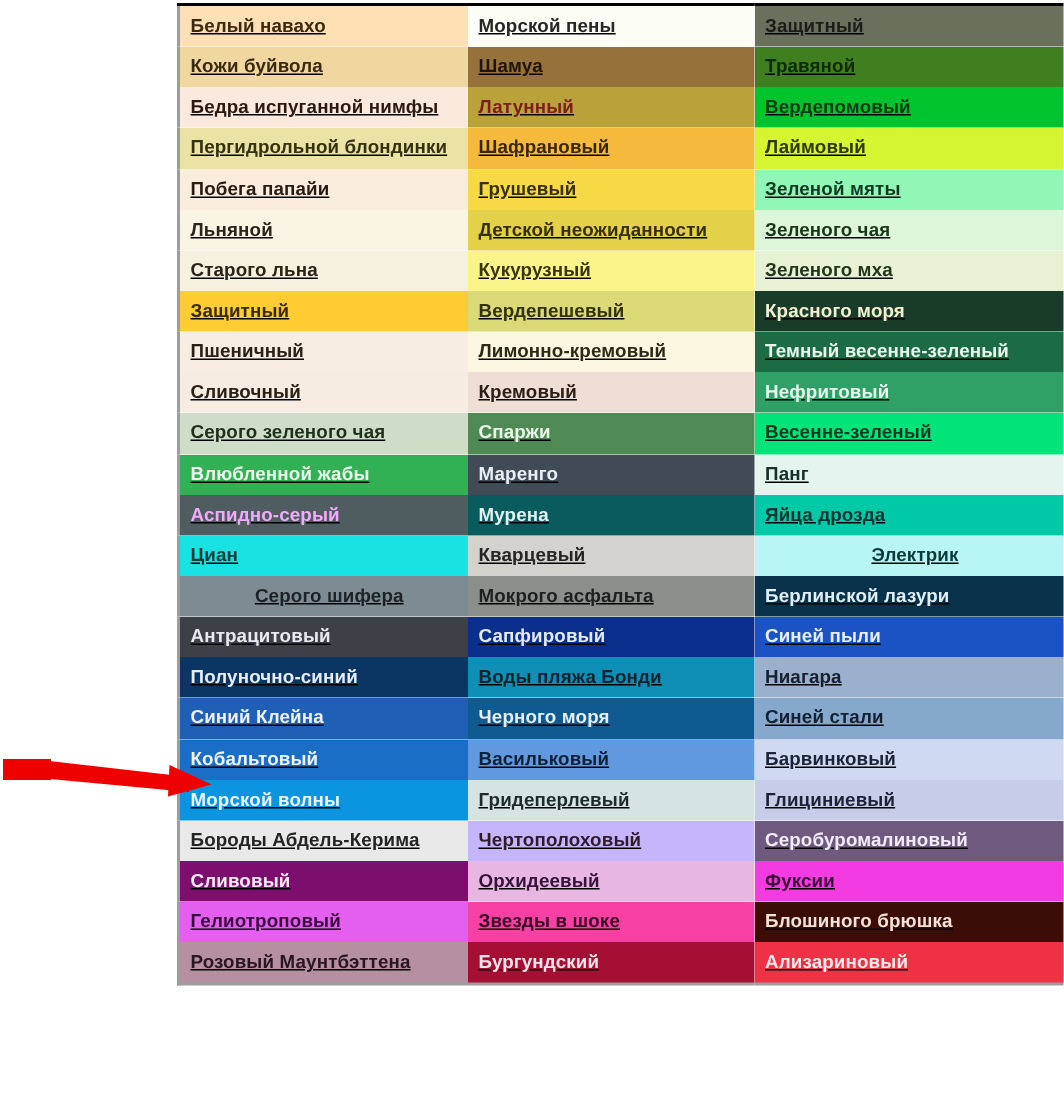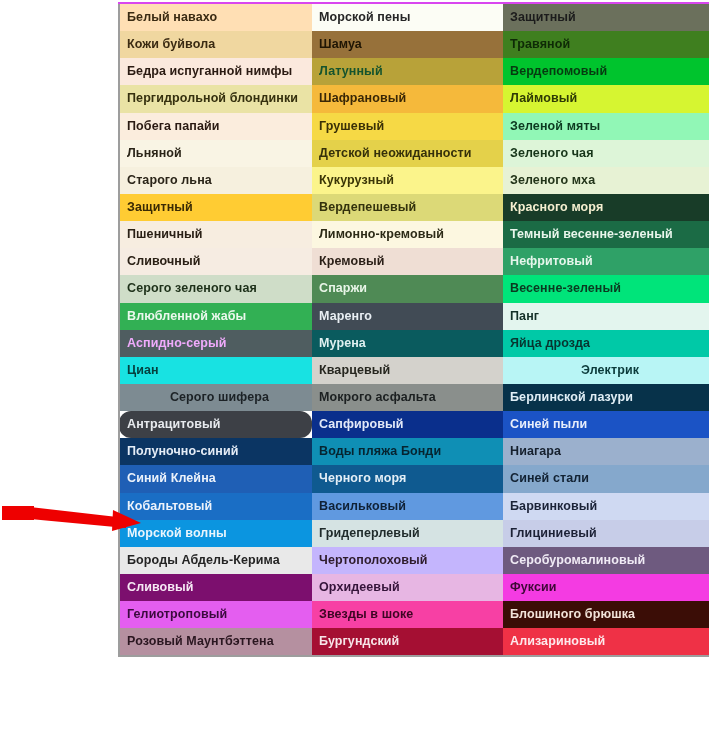--- a/index.html
+++ b/index.html
@@ -11,22 +11,23 @@
     position:relative;
   }
   #palette-table{
     position:absolute;
     left:118px; top:2px;
     width:591px;
     border-collapse:collapse;
     border-spacing:0;
     table-layout:fixed;
     border-left:2px solid #9d9d9d;
-    border-top:2px solid #d946ef;
+    border-top:2px solid #000000;
     border-bottom:2px solid #9d9d9d;
+    text-decoration:underline;
   }
   #palette-table col.c1{width:193px;}
   #palette-table col.c2{width:191px;}
   #palette-table col.c3{width:207px;}
   #palette-table td{
     height:27.15px;
     padding:0 0 0 7px;
     margin:0;
     font-size:12.5px;
     font-weight:bold;
@@ -58,21 +59,21 @@
         <td style="background-color: rgb(252, 253, 245); color: rgb(38, 38, 38);">Морской пены</td>
         <td style="background-color: rgb(107, 112, 92); color: rgb(28, 28, 28);">Защитный</td>
       </tr>
       <tr>
         <td style="background-color: rgb(240, 215, 160); color: rgb(58, 42, 18);">Кожи буйвола</td>
         <td style="background-color: rgb(151, 113, 58); color: rgb(31, 21, 4);">Шамуа</td>
         <td style="background-color: rgb(63, 127, 31); color: rgb(14, 42, 6);">Травяной</td>
       </tr>
       <tr>
         <td style="background-color: rgb(251, 233, 221); color: rgb(42, 26, 18);">Бедра испуганной нимфы</td>
-        <td style="background-color: rgb(184, 162, 57); color: #14532d;">Латунный</td>
+        <td style="background-color: rgb(184, 162, 57); color: #7f1d1d;">Латунный</td>
         <td style="background-color: rgb(0, 196, 45); color: rgb(6, 58, 16);">Вердепомовый</td>
       </tr>
       <tr>
         <td style="background-color: rgb(234, 227, 165); color: rgb(53, 48, 14);">Пергидрольной блондинки</td>
         <td style="background-color: rgb(245, 185, 59); color: rgb(58, 39, 6);">Шафрановый</td>
         <td style="background-color: rgb(214, 245, 49); color: rgb(46, 58, 5);">Лаймовый</td>
       </tr>
       <tr>
         <td style="background-color: rgb(251, 237, 221); color: rgb(42, 26, 18);">Побега папайи</td>
         <td style="background-color: rgb(246, 217, 69); color: rgb(58, 48, 6);">Грушевый</td>
@@ -122,21 +123,21 @@
         <td style="background-color: rgb(24, 226, 226); color: rgb(5, 64, 63);">Циан</td>
         <td style="background-color: rgb(212, 210, 204); color: rgb(38, 38, 31);">Кварцевый</td>
         <td style="background-color: rgb(184, 245, 245); color: rgb(11, 58, 58); text-align: center;">Электрик</td>
       </tr>
       <tr>
         <td style="background-color: rgb(125, 139, 146); color: rgb(28, 34, 38); text-align: center;">Серого шифера</td>
         <td style="background-color: rgb(138, 143, 140); color: rgb(28, 32, 33);">Мокрого асфальта</td>
         <td style="background-color: rgb(7, 50, 74); color: rgb(224, 238, 246);">Берлинской лазури</td>
       </tr>
       <tr>
-        <td style="background-color: rgb(61, 64, 70); color: rgb(231, 234, 238); border-radius: 12px;">Антрацитовый</td>
+        <td style="background-color: rgb(61, 64, 70); color: rgb(231, 234, 238);">Антрацитовый</td>
         <td style="background-color: rgb(10, 47, 140); color: rgb(227, 233, 248);">Сапфировый</td>
         <td style="background-color: rgb(27, 83, 197); color: rgb(232, 238, 251);">Синей пыли</td>
       </tr>
       <tr>
         <td style="background-color: rgb(11, 53, 99); color: rgb(229, 237, 247);">Полуночно-синий</td>
         <td style="background-color: rgb(15, 143, 181); color: rgb(6, 36, 48);">Воды пляжа Бонди</td>
         <td style="background-color: rgb(155, 176, 205); color: rgb(22, 32, 46);">Ниагара</td>
       </tr>
       <tr>
         <td style="background-color: rgb(31, 95, 181); color: rgb(236, 242, 251);">Синий Клейна</td>

